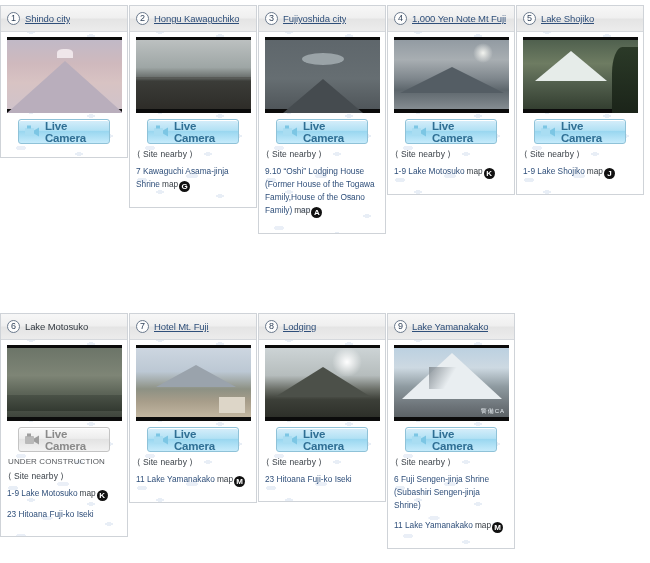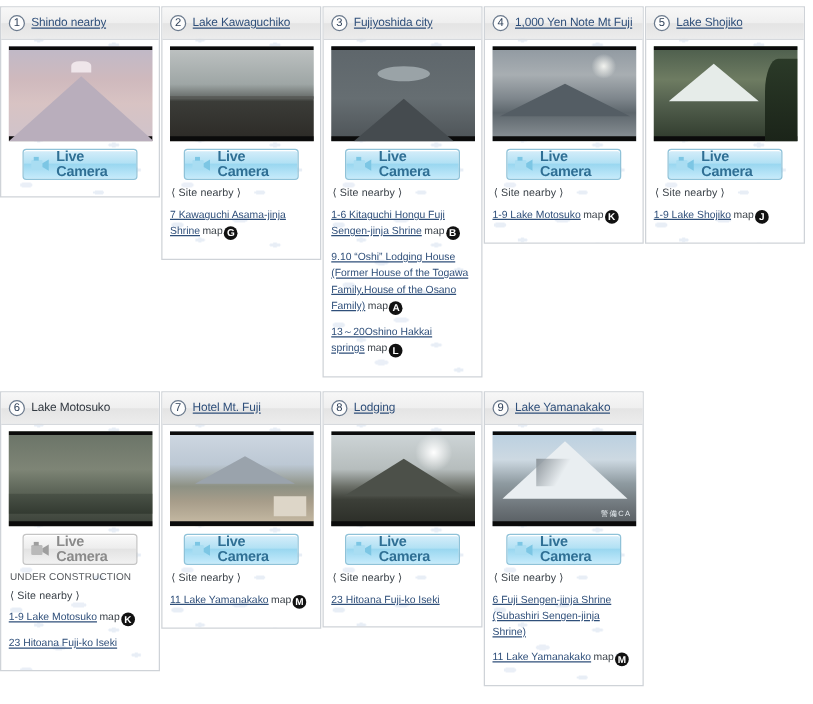--- a/index.html
+++ b/index.html
@@ -189,21 +189,20 @@
 
   .nearby-list { margin: 0; padding: 0; list-style: none; }
   .nearby-item {
     font-size: 8.3px;
     line-height: 13px;
     margin-bottom: 7px;
     color: #3a4148;
   }
   .nearby-item a {
     color: #2f4f7a;
-    text-decoration: underline;
   }
   .map-word { color: #3a4148; margin-left: 2px; margin-top: 29px; }
   .badge {
     display: inline-block;
     width: 11px; height: 11px;
     background: #111;
     color: #fff;
     border-radius: 50%;
     font-size: 8px;
     line-height: 11px;
@@ -214,41 +213,41 @@
   }
 </style>
 </head>
 <body>
 
 <div id="root">
   <div class="row" id="row1">
       <div class="card">
         <div class="card-header">
           <span class="num-circle">1</span>
-          <span class="card-title">Shindo nearby</span>
+          <span class="card-title">Shindo city</span>
         </div>
         <div class="card-body">
           <div class="thumb sc1">
             <span class="lb top"></span>
             <span class="lb bot"></span>
           </div>
           <div class="livecam">
             <span class="cam-icon"><svg viewBox="0 0 17 14" width="17" height="14">
                 <rect x="1" y="3" width="9" height="8" rx="1" fill="#a9ddf2"></rect>
                 <path d="M10 5.5 L15 2.5 L15 11.5 L10 8.5 Z" fill="#7cc6e4"></path>
                 <rect x="3" y="0.5" width="4" height="3" fill="#7cc6e4"></rect>
               </svg></span>
             <span class="lc-label">Live Camera</span>
           </div>
         </div>
       </div>
       <div class="card">
         <div class="card-header">
           <span class="num-circle">2</span>
-          <span class="card-title">Lake Kawaguchiko</span>
+          <span class="card-title">Hongu Kawaguchiko</span>
         </div>
         <div class="card-body">
           <div class="thumb sc2">
             <span class="lb top"></span>
             <span class="lb bot"></span>
           </div>
           <div class="livecam">
             <span class="cam-icon"><svg viewBox="0 0 17 14" width="17" height="14">
                 <rect x="1" y="3" width="9" height="8" rx="1" fill="#a9ddf2"></rect>
                 <path d="M10 5.5 L15 2.5 L15 11.5 L10 8.5 Z" fill="#7cc6e4"></path>
@@ -275,23 +274,21 @@
           <div class="livecam">
             <span class="cam-icon"><svg viewBox="0 0 17 14" width="17" height="14">
                 <rect x="1" y="3" width="9" height="8" rx="1" fill="#a9ddf2"></rect>
                 <path d="M10 5.5 L15 2.5 L15 11.5 L10 8.5 Z" fill="#7cc6e4"></path>
                 <rect x="3" y="0.5" width="4" height="3" fill="#7cc6e4"></rect>
               </svg></span>
             <span class="lc-label">Live Camera</span>
           </div>
           <div class="site-nearby">⟨ Site nearby ⟩</div>
           <ul class="nearby-list">
-            <li class="nearby-item"><a>1-6 Kitaguchi Hongu Fuji Sengen-jinja Shrine</a><span class="map-word">map</span><span class="badge">B</span></li>
             <li class="nearby-item"><a>9.10 “Oshi” Lodging House (Former House of the Togawa Family,House of the Osano Family)</a><span class="map-word">map</span><span class="badge">A</span></li>
-            <li class="nearby-item"><a>13～20Oshino Hakkai springs</a><span class="map-word">map</span><span class="badge">L</span></li>
           </ul>
         </div>
       </div>
       <div class="card">
         <div class="card-header">
           <span class="num-circle">4</span>
           <span class="card-title">1,000 Yen Note Mt Fuji</span>
         </div>
         <div class="card-body">
           <div class="thumb sc4">

